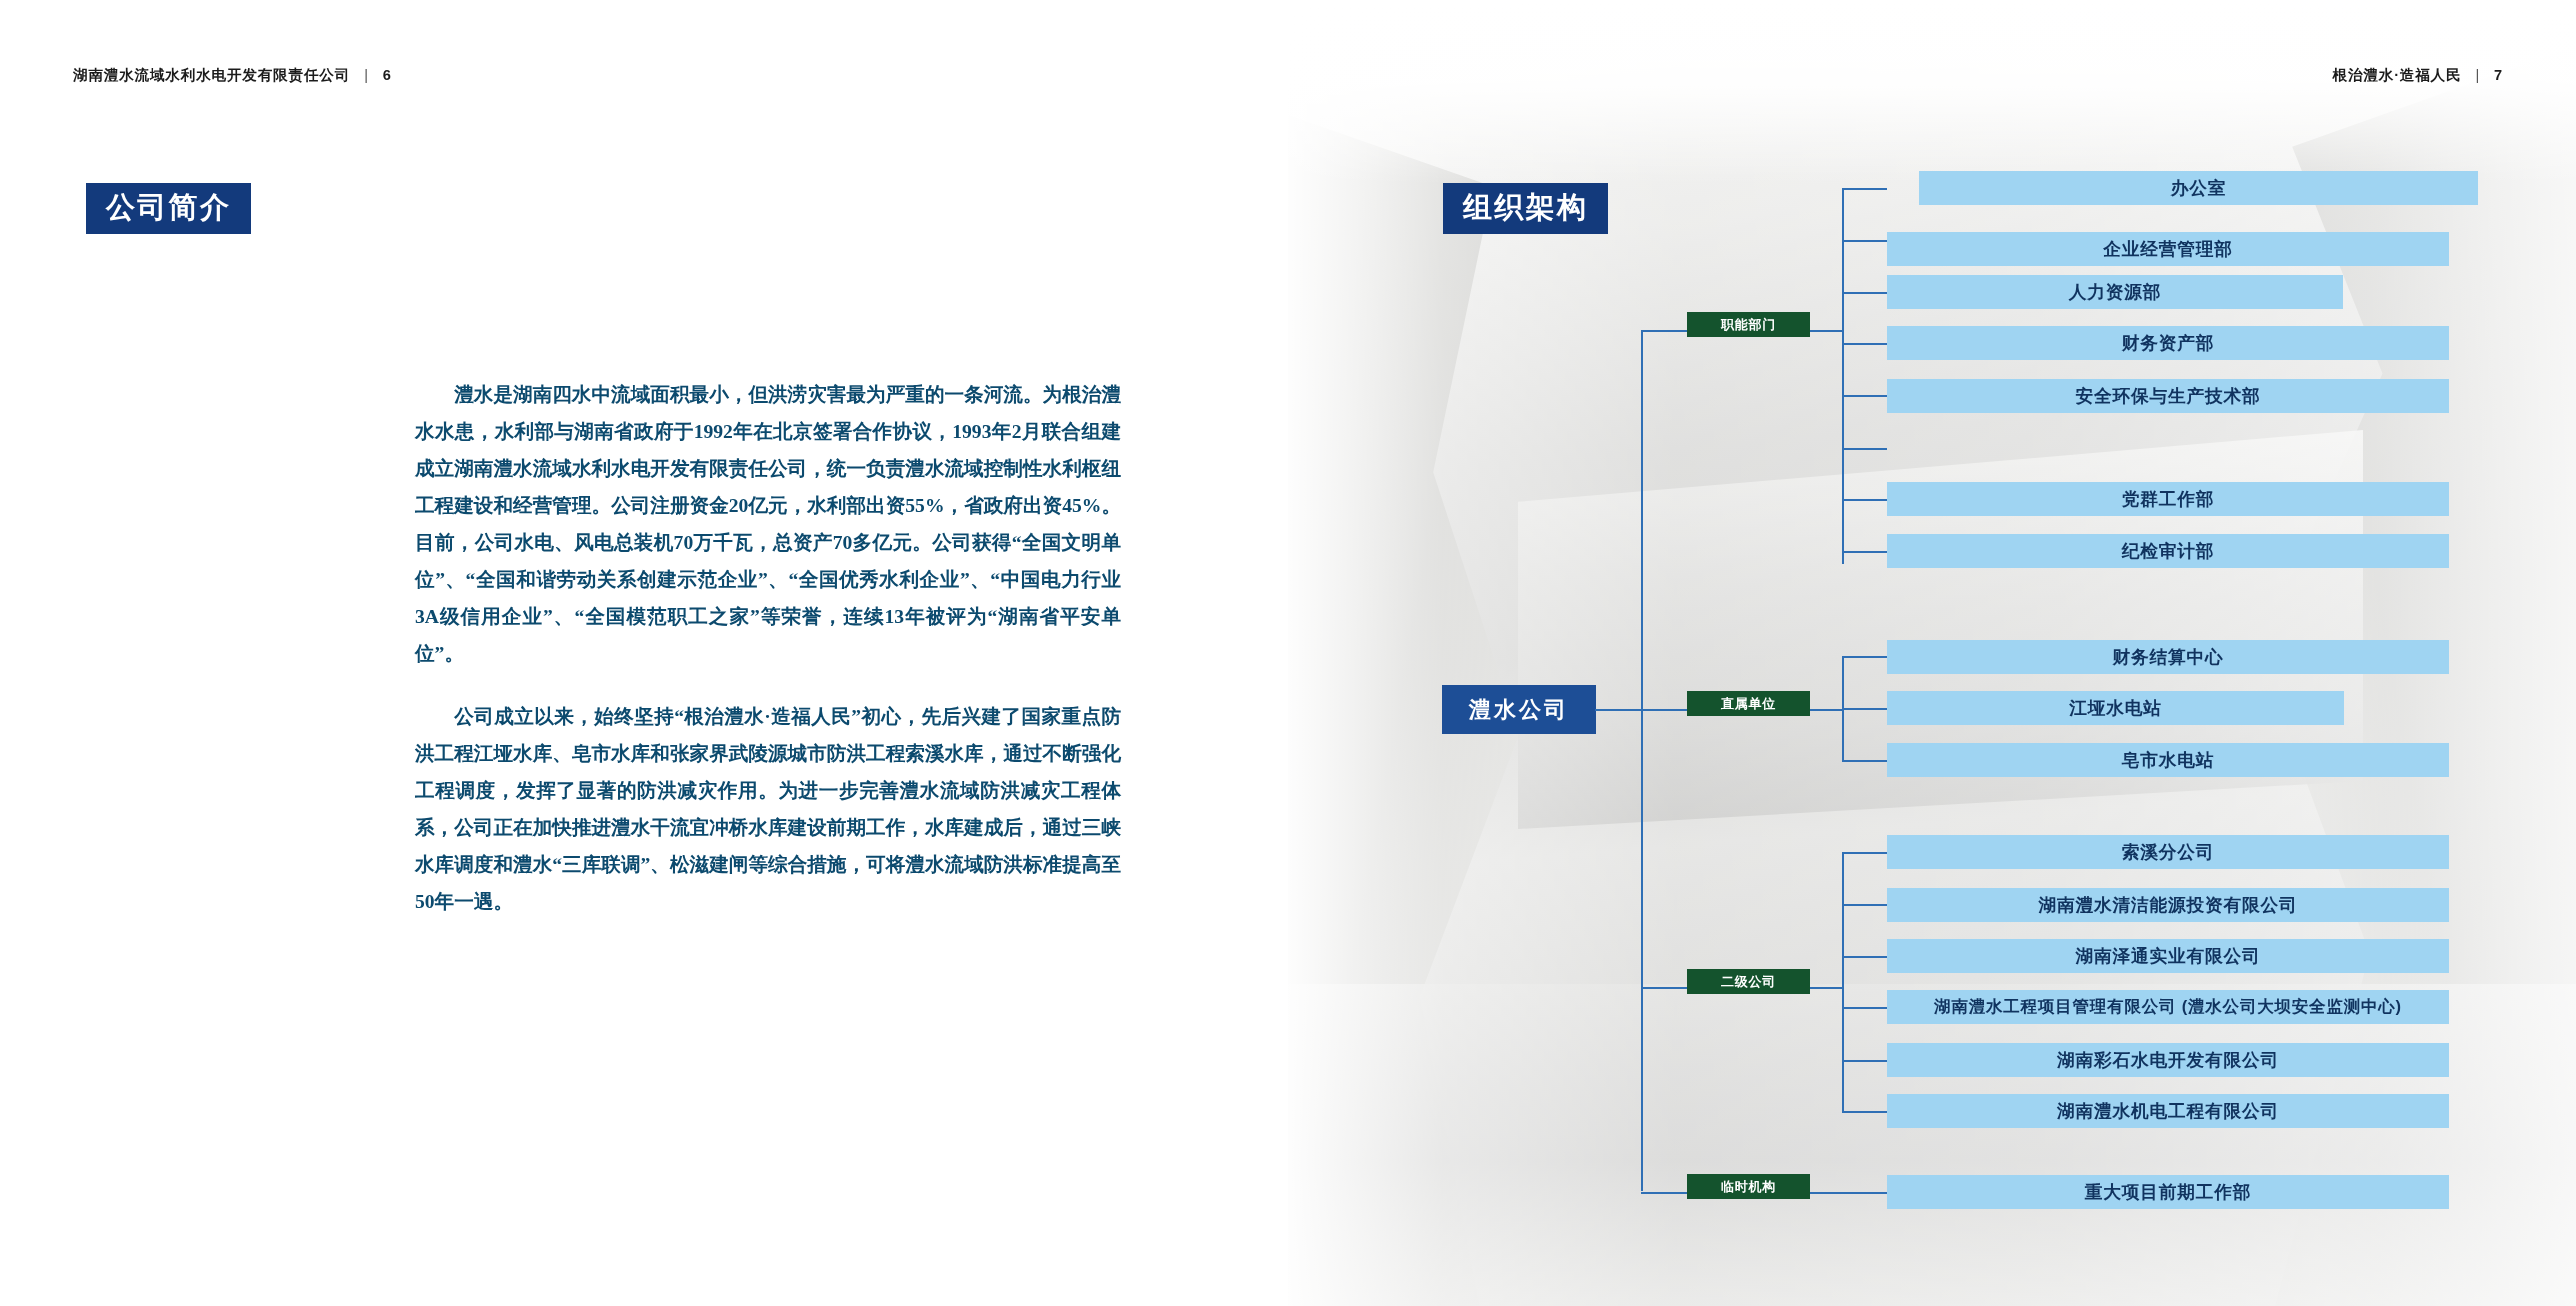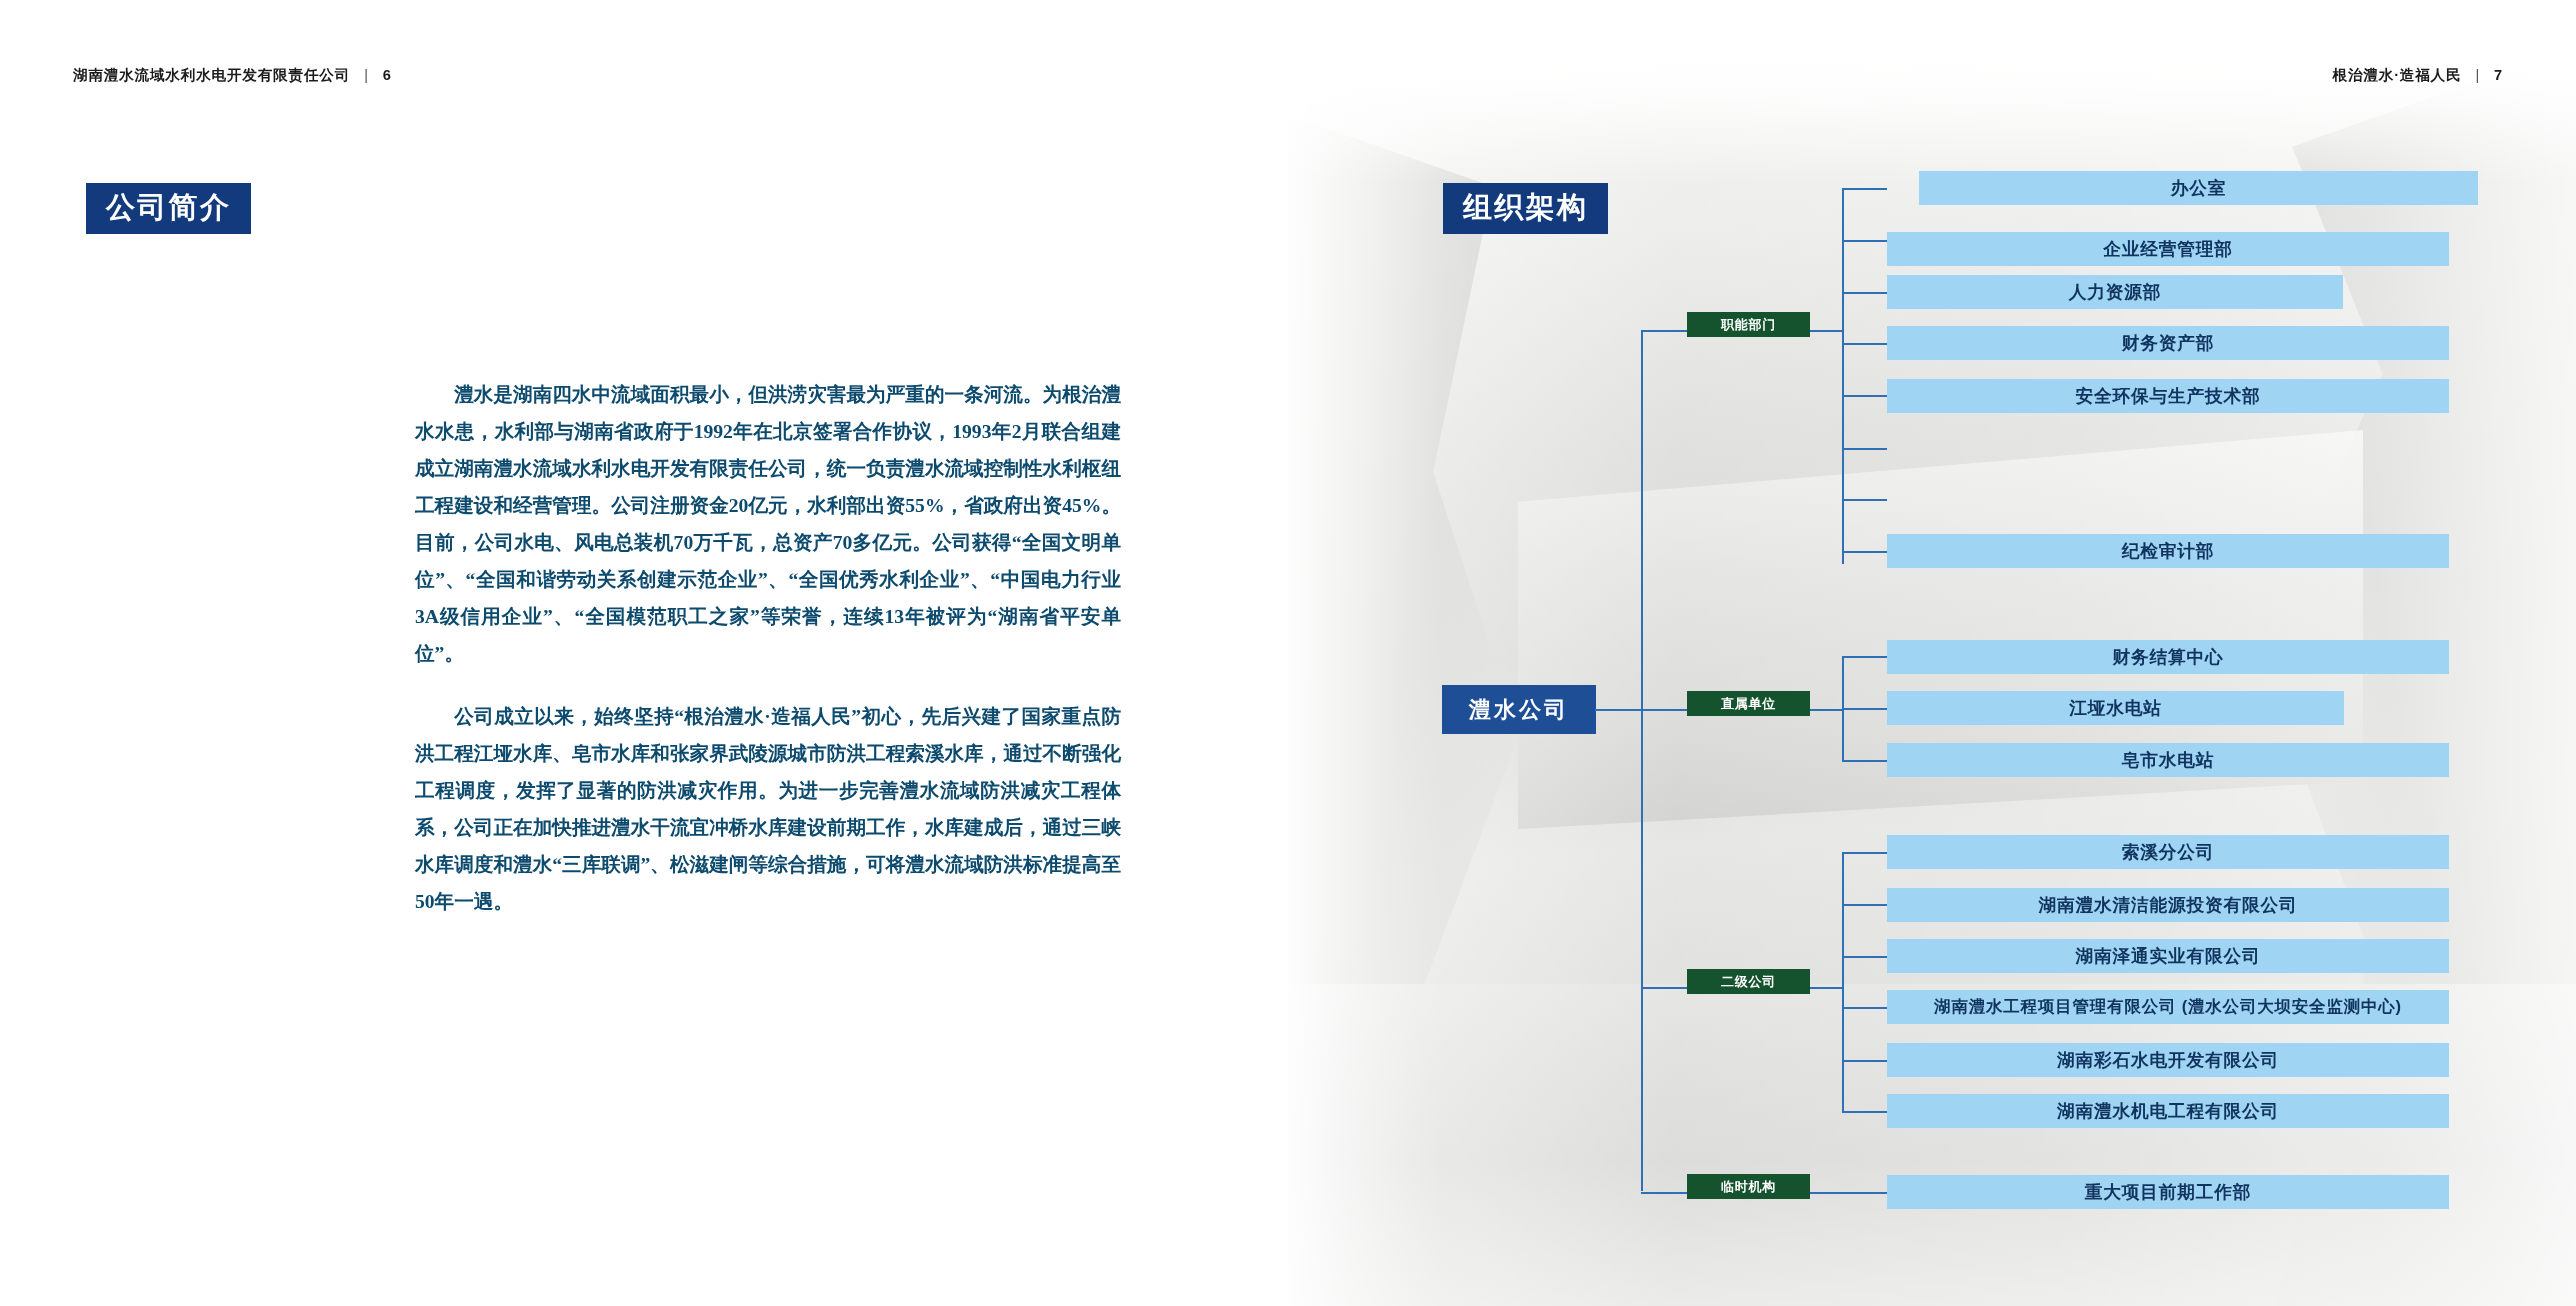--- a/index.html
+++ b/index.html
@@ -250,20 +250,21 @@
 
       <div class="ln lnh" style="left:554px; top:343px; width:45px;"></div>
       <div class="node leaf" style="left:599px; top:326px; width:562px;">财务资产部</div>
 
       <div class="ln lnh" style="left:554px; top:395px; width:45px;"></div>
       <div class="node leaf" style="left:599px; top:379px; width:562px;">安全环保与生产技术部</div>
 
       <div class="ln lnh" style="left:554px; top:448px; width:45px;"></div>
 
       <div class="ln lnh" style="left:554px; top:499px; width:45px;"></div>
+      <div class="node leaf" style="left:599px; top:482px; width:562px;">党群工作部</div>
 
       <div class="ln lnh" style="left:554px; top:551px; width:45px;"></div>
       <div class="node leaf" style="left:599px; top:534px; width:562px;">纪检审计部</div>
 
       <div class="ln lnh" style="left:353px; top:709px; width:46px;"></div>
       <div class="node group" style="left:399px; top:691px;">直属单位</div>
       <div class="ln lnh" style="left:522px; top:709px; width:32px;"></div>
       <div class="ln lnv" style="left:554px; top:656px; height:104px;"></div>
 
       <div class="ln lnh" style="left:554px; top:656px; width:45px;"></div>

